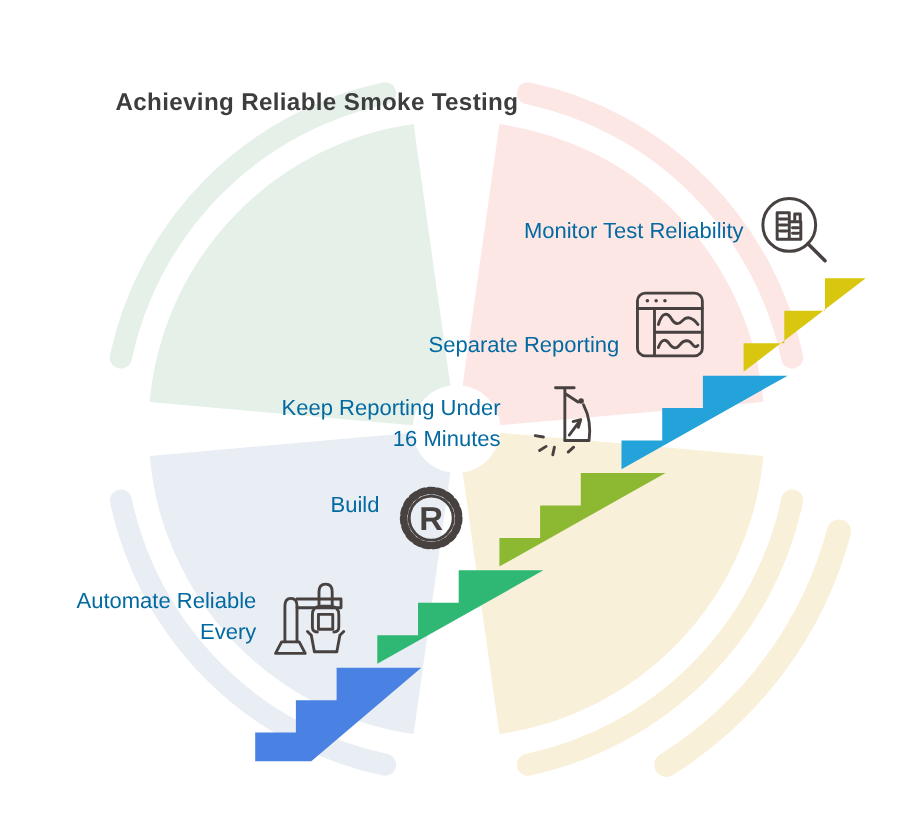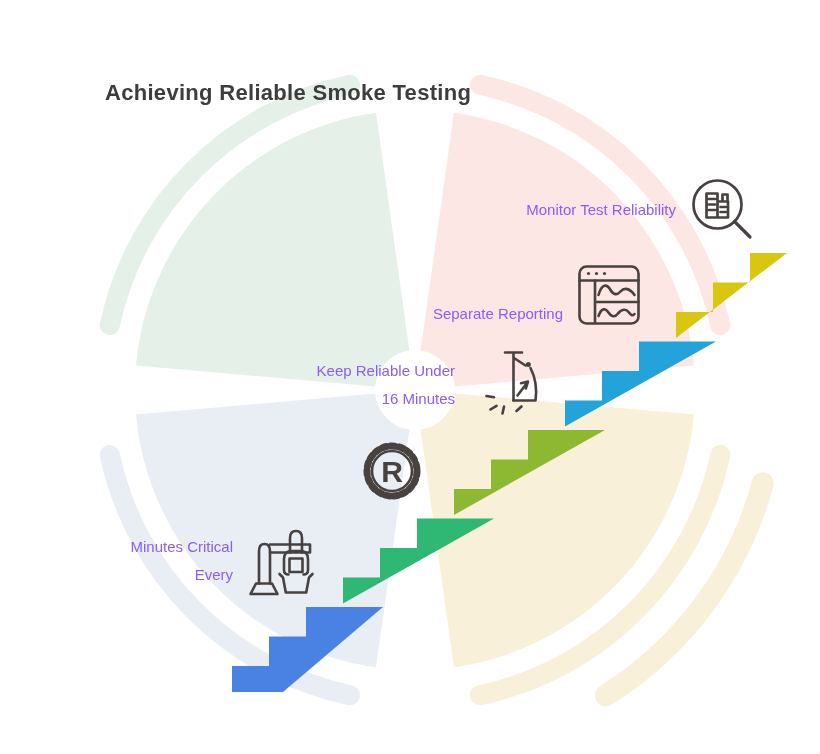--- a/index.html
+++ b/index.html
@@ -7,22 +7,22 @@
     position:relative;width:820px;height:754px;background:#ffffff;overflow:hidden;
     font-family:"Liberation Sans",sans-serif;
   }
   svg.scene{position:absolute;left:0;top:0;}
   h1.title{
     position:absolute;left:89px;top:64px;margin:16px;
     font-size:22px;font-weight:700;color:#3d3d3d;letter-spacing:.3px;
     font-family:"Liberation Sans",sans-serif;
   }
   .label{
-    position:absolute;text-align:right;color:#8b5cf6;
-    font-size:15px;line-height:28px;white-space:nowrap;
+    position:absolute;text-align:right;color:#0369a1;
+    font-size:20px;line-height:28px;white-space:nowrap;
   }
   .label span{display:block;}
 </style>
 </head>
 <body>
 
 <div class="canvas">
 
   <svg class="scene" width="820" height="754" viewBox="0 0 820 754">
 
@@ -85,29 +85,30 @@
     <g transform="translate(687,176)" fill="none" stroke-width="2.7" stroke-linecap="round" stroke-linejoin="round" stroke="#474140">
       <circle cx="30.5" cy="28.5" r="24"></circle>
       <path stroke-width="3.2" d="M47.5,45.5 L63,61"></path>
       <path d="M19.5,41.5 V17.5 H30.5 V41.5 M22,23 H28 M22,28.5 H28 M22,34 H28 M30.5,25.5 H41 V41.5 M35.5,25.5 V18.5 H40.5 V25.5 M33.5,31 H38.5 M33.5,36 H38.5 M19.5,41.5 H41"></path>
     </g>
   </svg>
 
   <h1 class="title">Achieving Reliable Smoke Testing</h1>
 
   <div class="label" style="right:587px;top:533px">
-    <span>Minutes Critical</span>
+    <span>Automate Reliable</span>
     <span>Every</span>
   </div>
 
   <div class="label" style="right:475px;top:445px">
+    <span>Build</span>
   </div>
 
   <div class="label" style="right:365px;top:357px">
-    <span>Keep Reliable Under</span>
+    <span>Keep Reporting Under</span>
     <span>16 Minutes</span>
   </div>
 
   <div class="label" style="right:257px;top:300px">
     <span>Separate Reporting</span>
     <span></span>
   </div>
 
   <div class="label" style="right:144px;top:196px">
     <span>Monitor Test Reliability</span>

